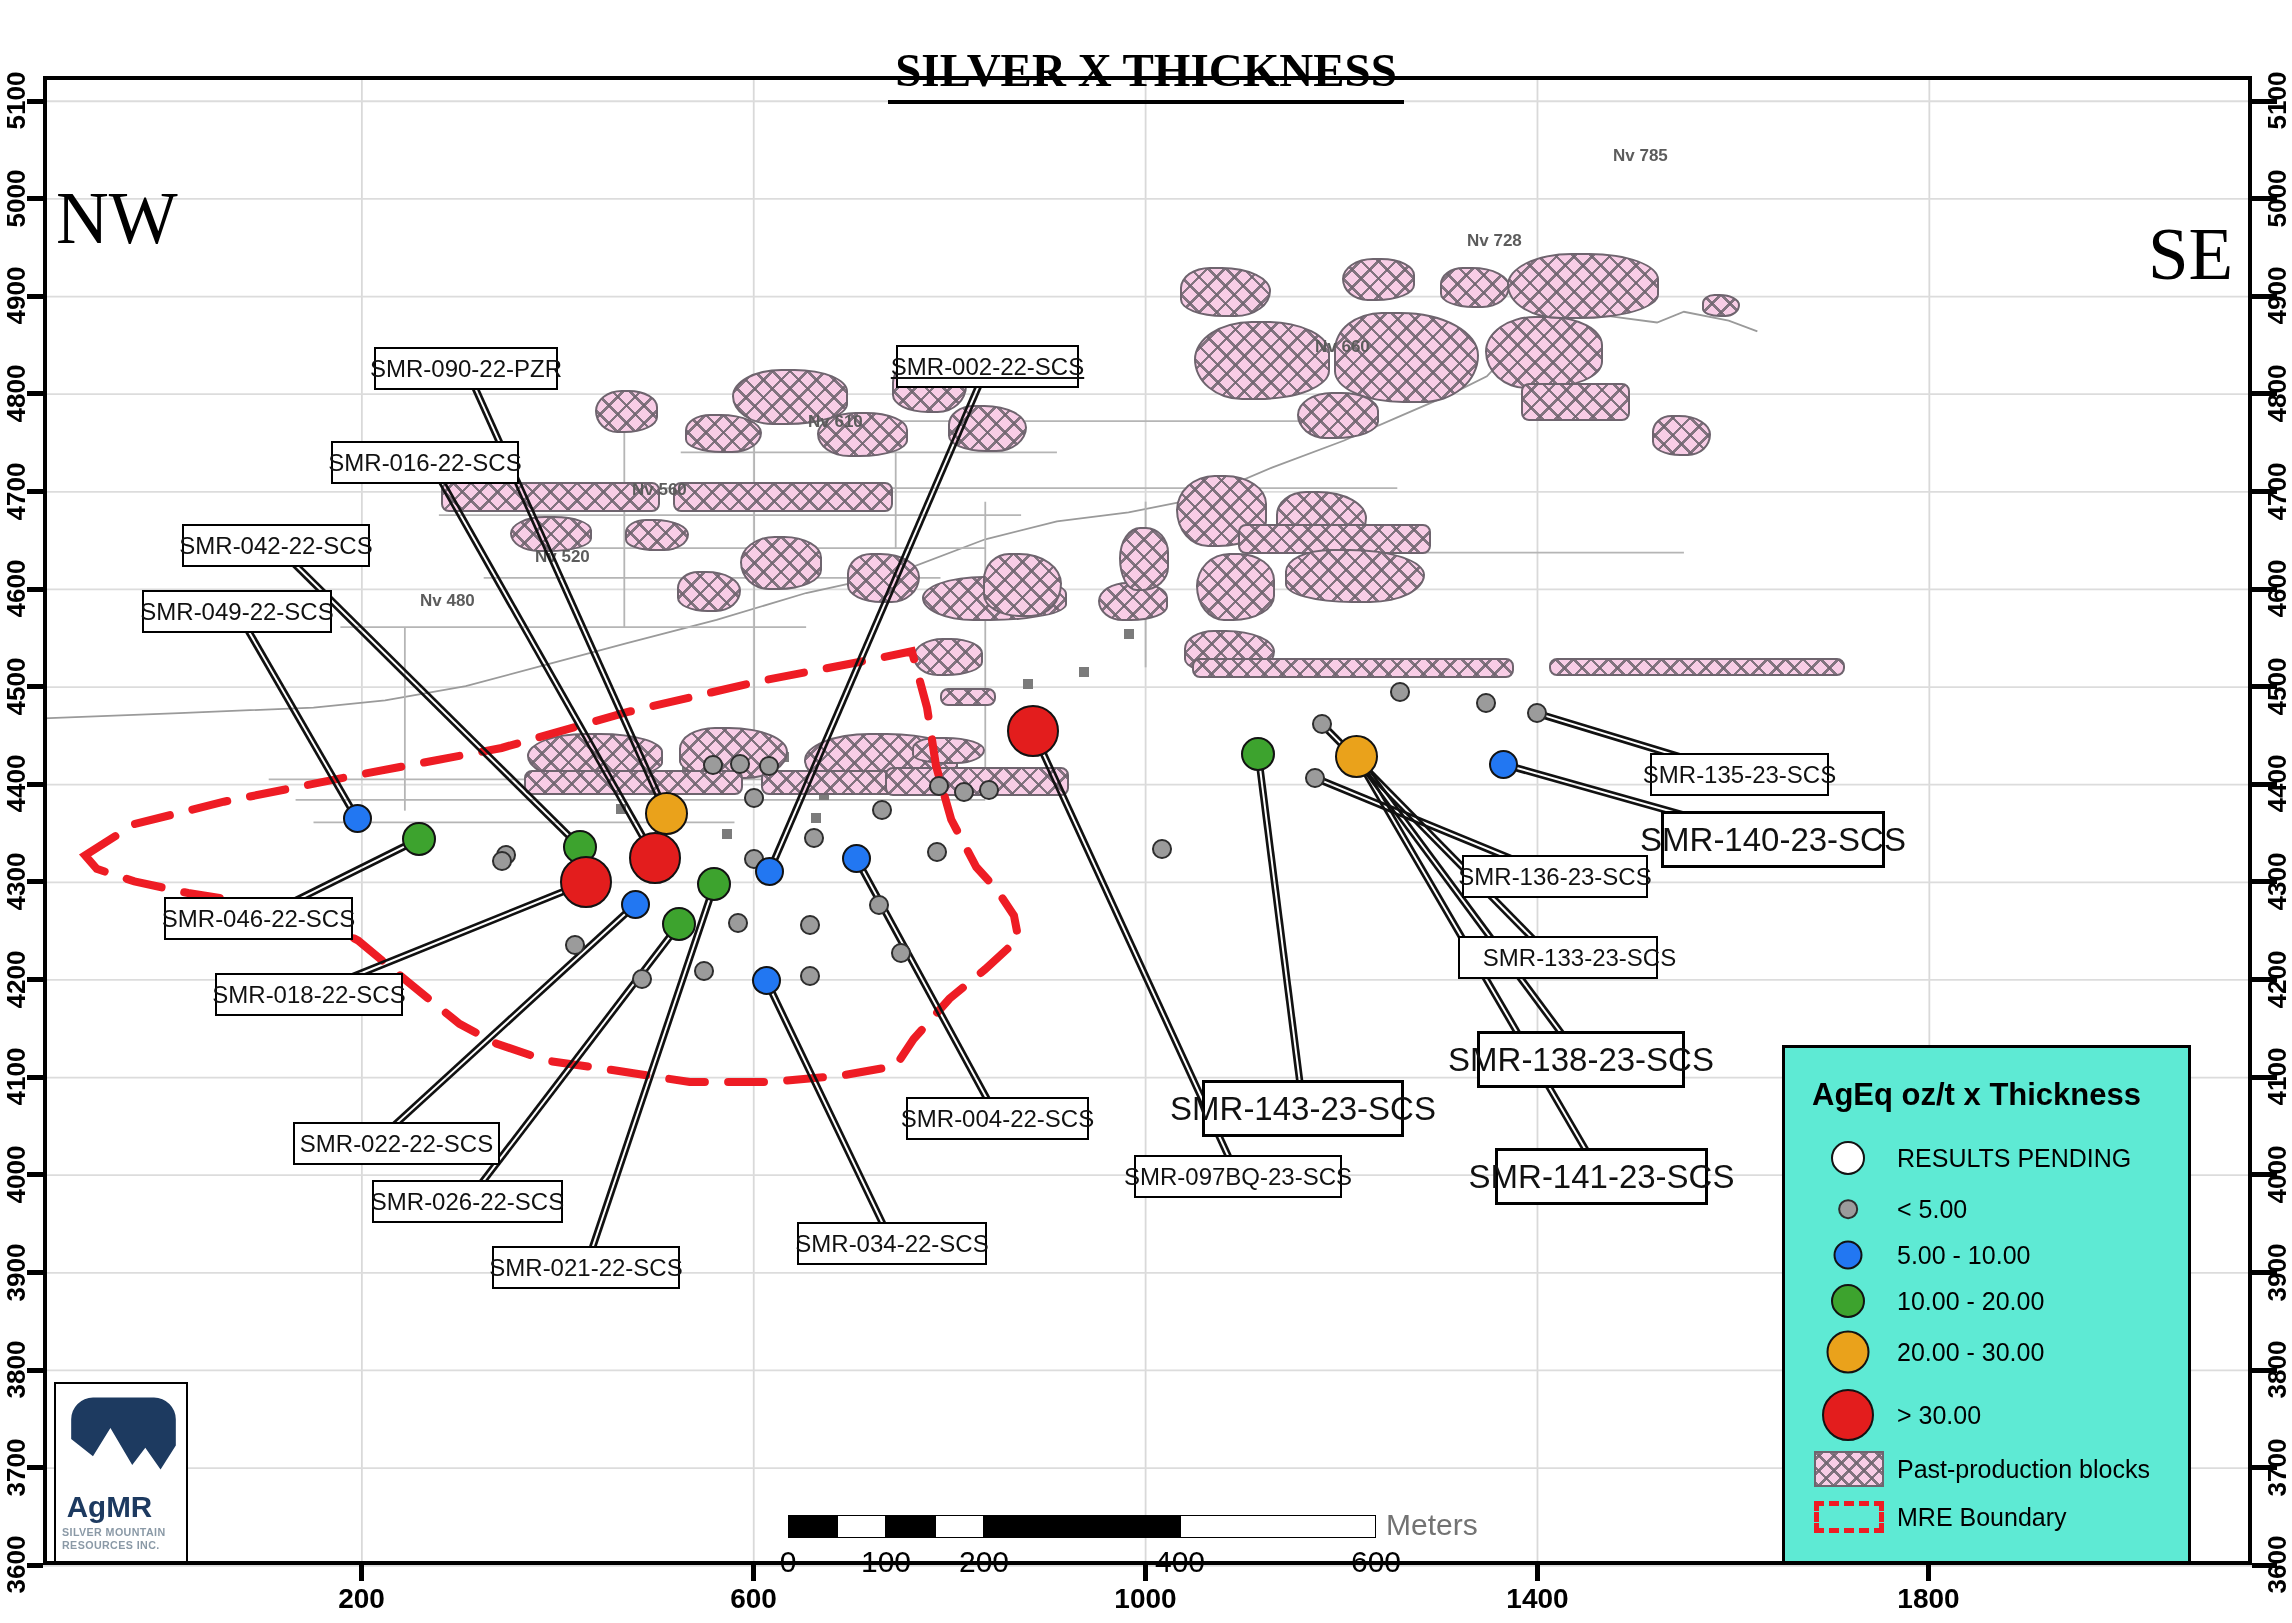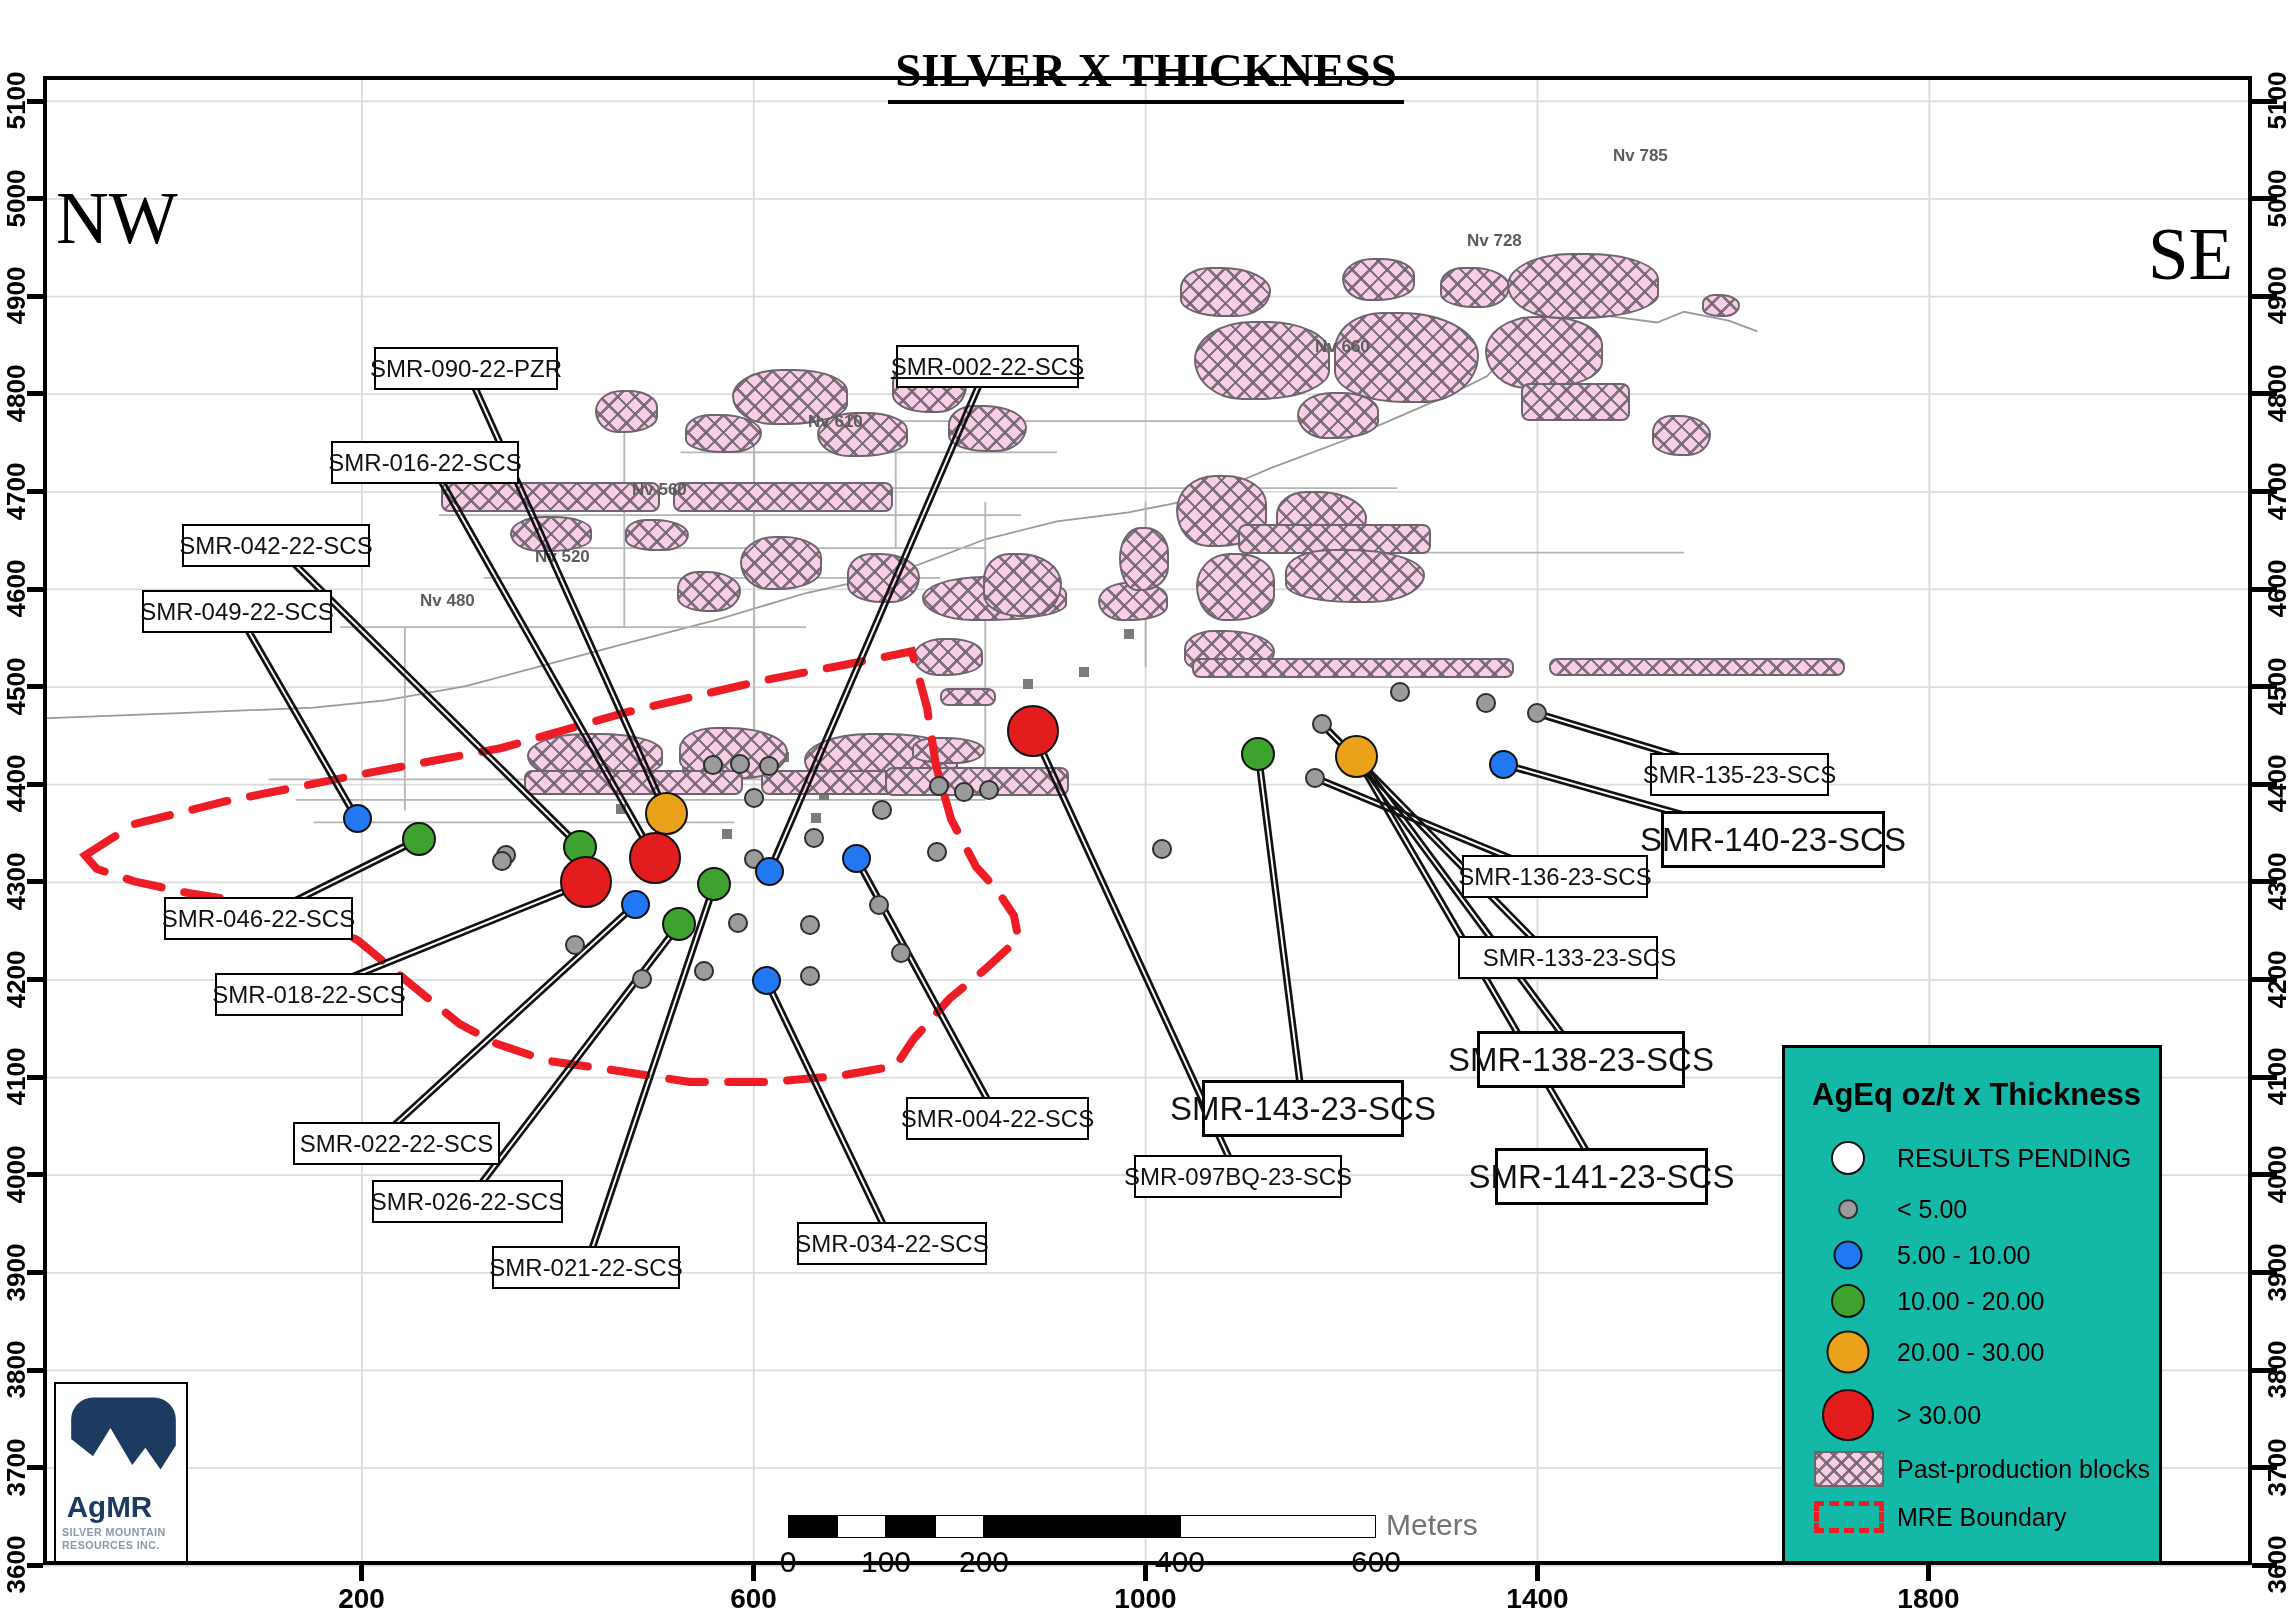--- a/index.html
+++ b/index.html
@@ -38,21 +38,21 @@
   .axlab.rot{transform:rotate(-90deg);}
   .tick{position:absolute;background:#000;z-index:41;}
   .xlab{position:absolute;z-index:41;font-weight:bold;font-size:28px;color:#000;width:107px;text-align:center;}
   #title-wrap{position:absolute;left:340px;top:38px;width:1612px;text-align:center;z-index:30;
       font-family:"Liberation Serif",serif;font-weight:bold;color:#000;}
   #title-wrap .t1{font-size:50px;}
   #title-wrap .t2{font-size:47px;margin-top:5.4px;}
   #title-wrap span{border-bottom:4.5px solid #000;padding:0 7.2px 3.6px 7.2px;}
   .corner{position:absolute;z-index:30;font-family:"Liberation Serif",serif;font-size:73px;color:#000;}
   
-  #legend{position:absolute;left:1782px;top:1045px;width:380px;height:520px;background:#14b8a6;
+  #legend{position:absolute;left:1782px;top:1045px;width:409px;height:520px;background:#5eead4;
           border:3.6px solid #000;box-sizing:border-box;z-index:35;}
   #legend .lg-title{position:absolute;left:27px;top:29px;font-size:31px;font-weight:bold;color:#000;}
   .lg-row{position:absolute;left:0;width:100%;height:0;}
   .lg-ic{position:absolute;left:63px;transform:translate(-50%,-50%);border-radius:50%;
          box-sizing:border-box;border:2.7px solid #121212;}
   .lg-txt{position:absolute;left:112px;transform:translateY(-50%);font-size:25px;color:#000;white-space:nowrap;}
   .lg-hatch{position:absolute;left:29px;transform:translateY(-50%);width:70px;height:36px;box-sizing:border-box;
     border:2.7px solid #6e646e;
     background:
       repeating-linear-gradient(45deg, rgba(110,100,110,.85) 0 2.7px, transparent 2.7px 10.7px),

